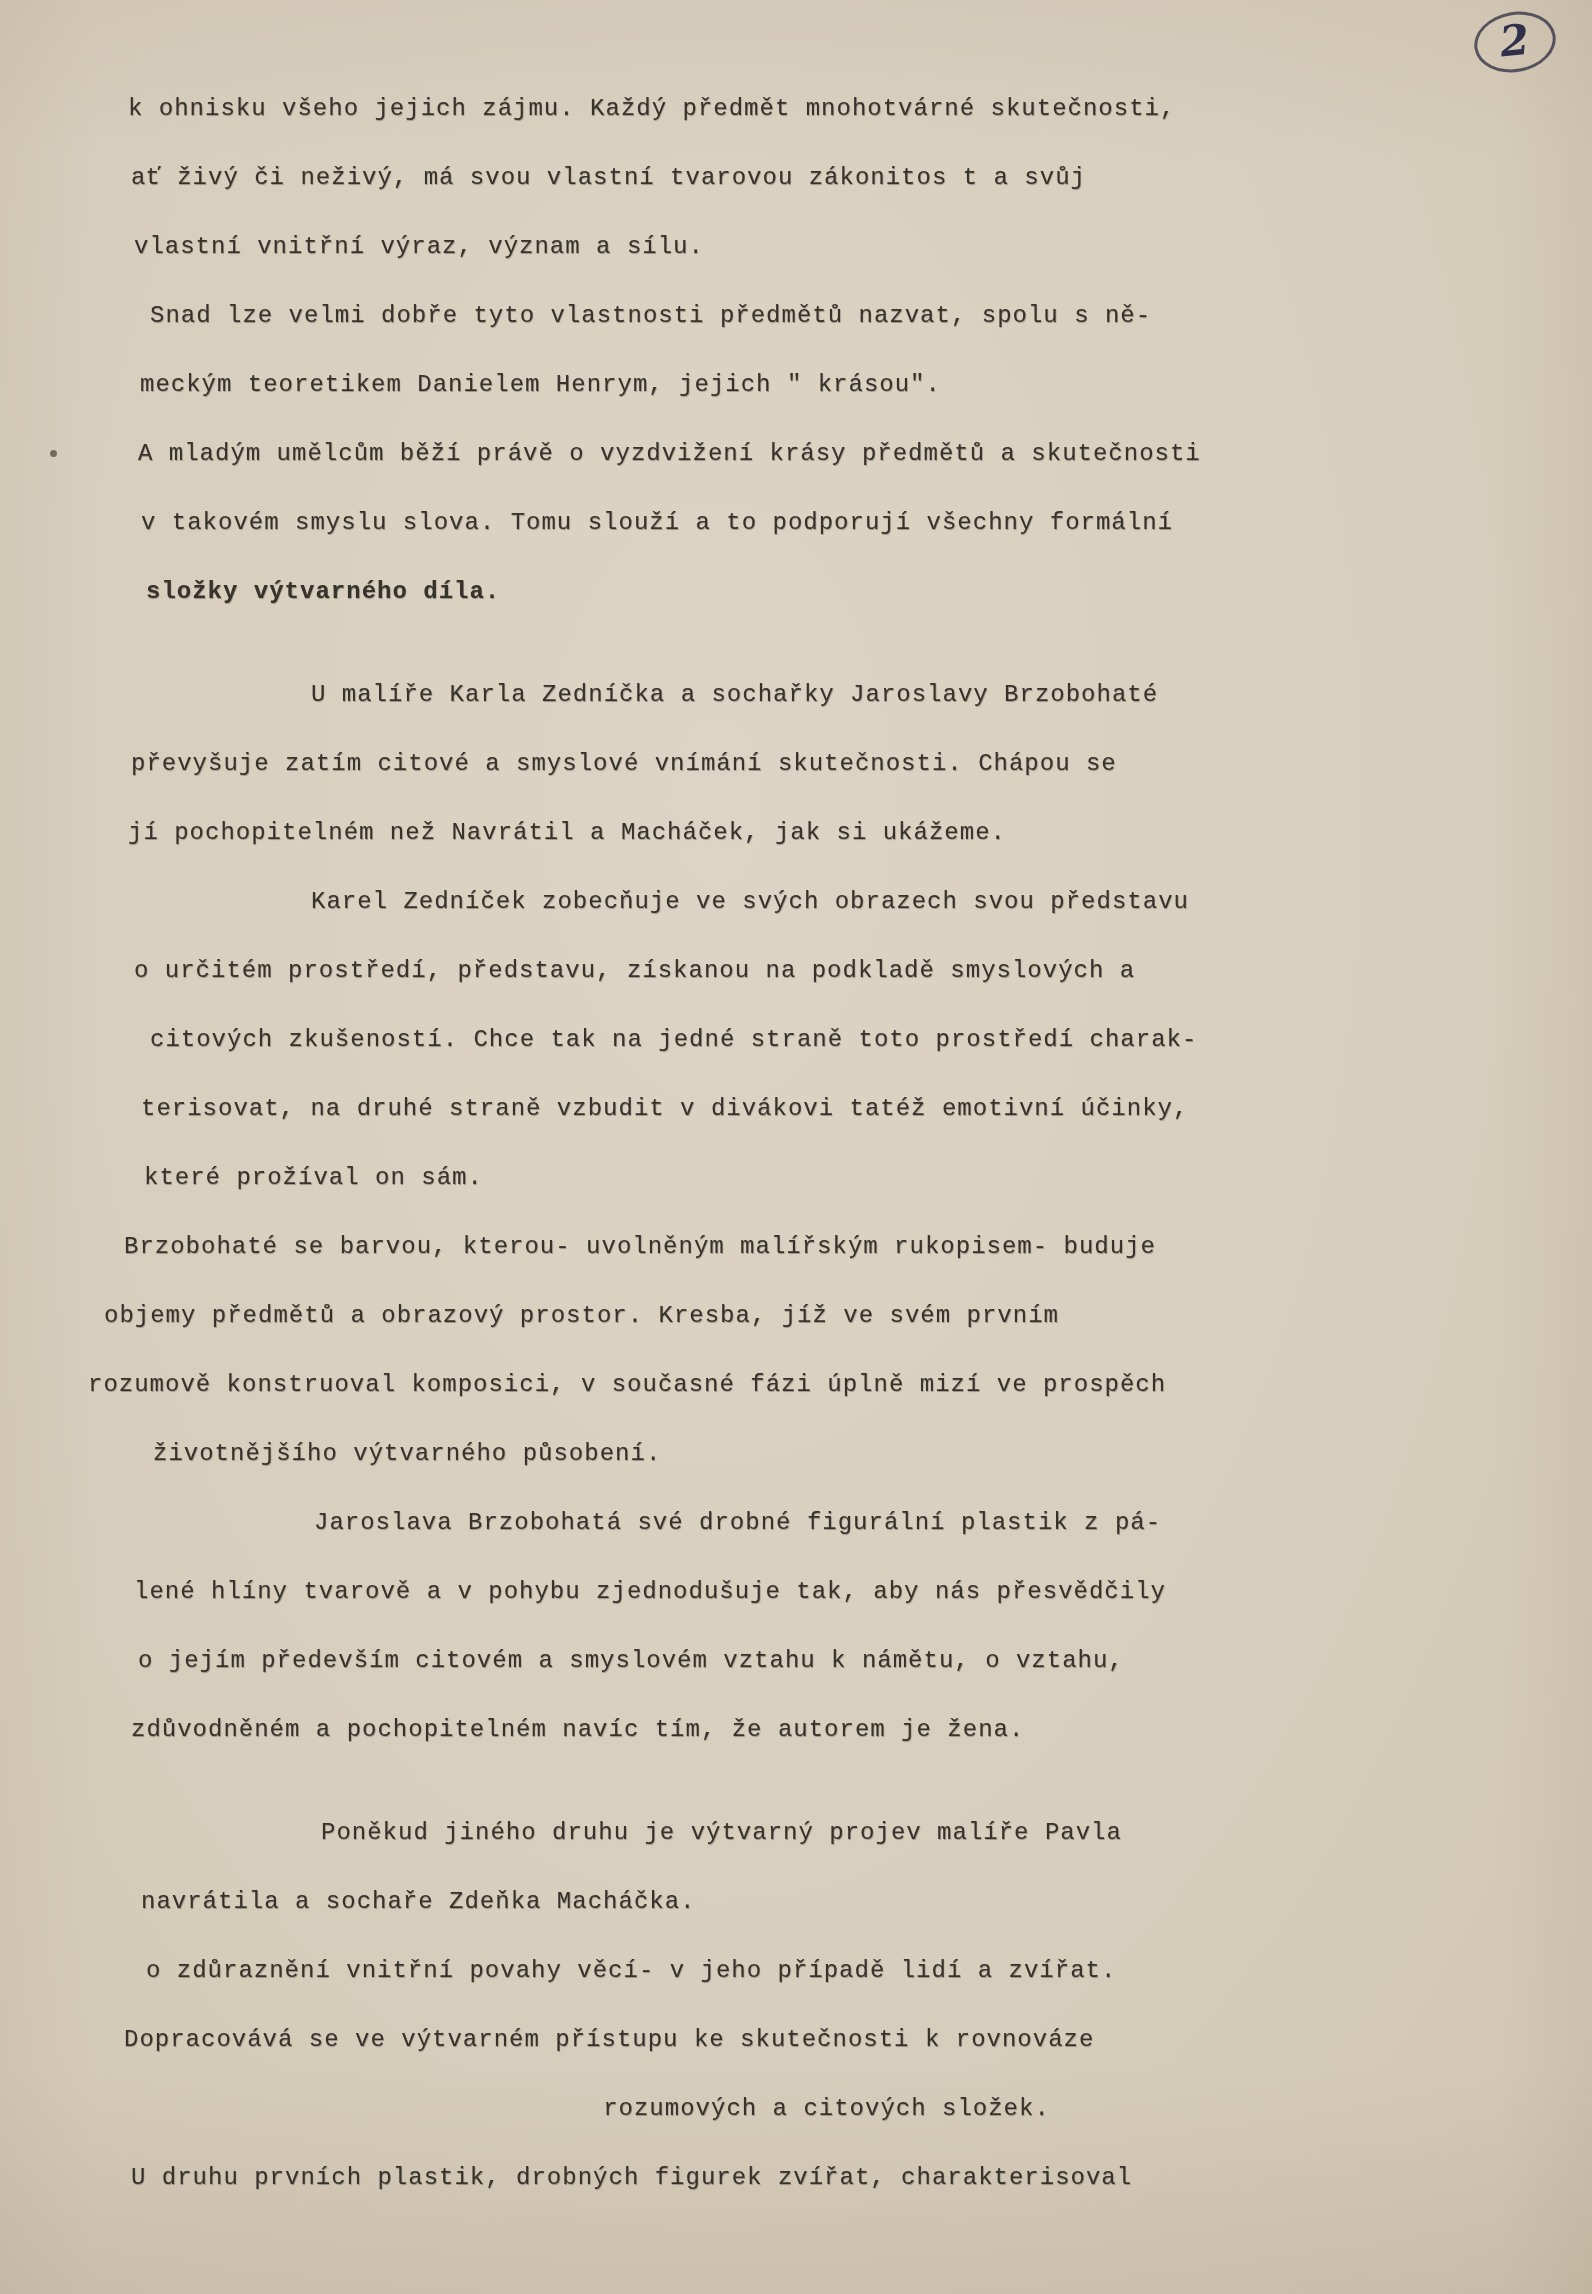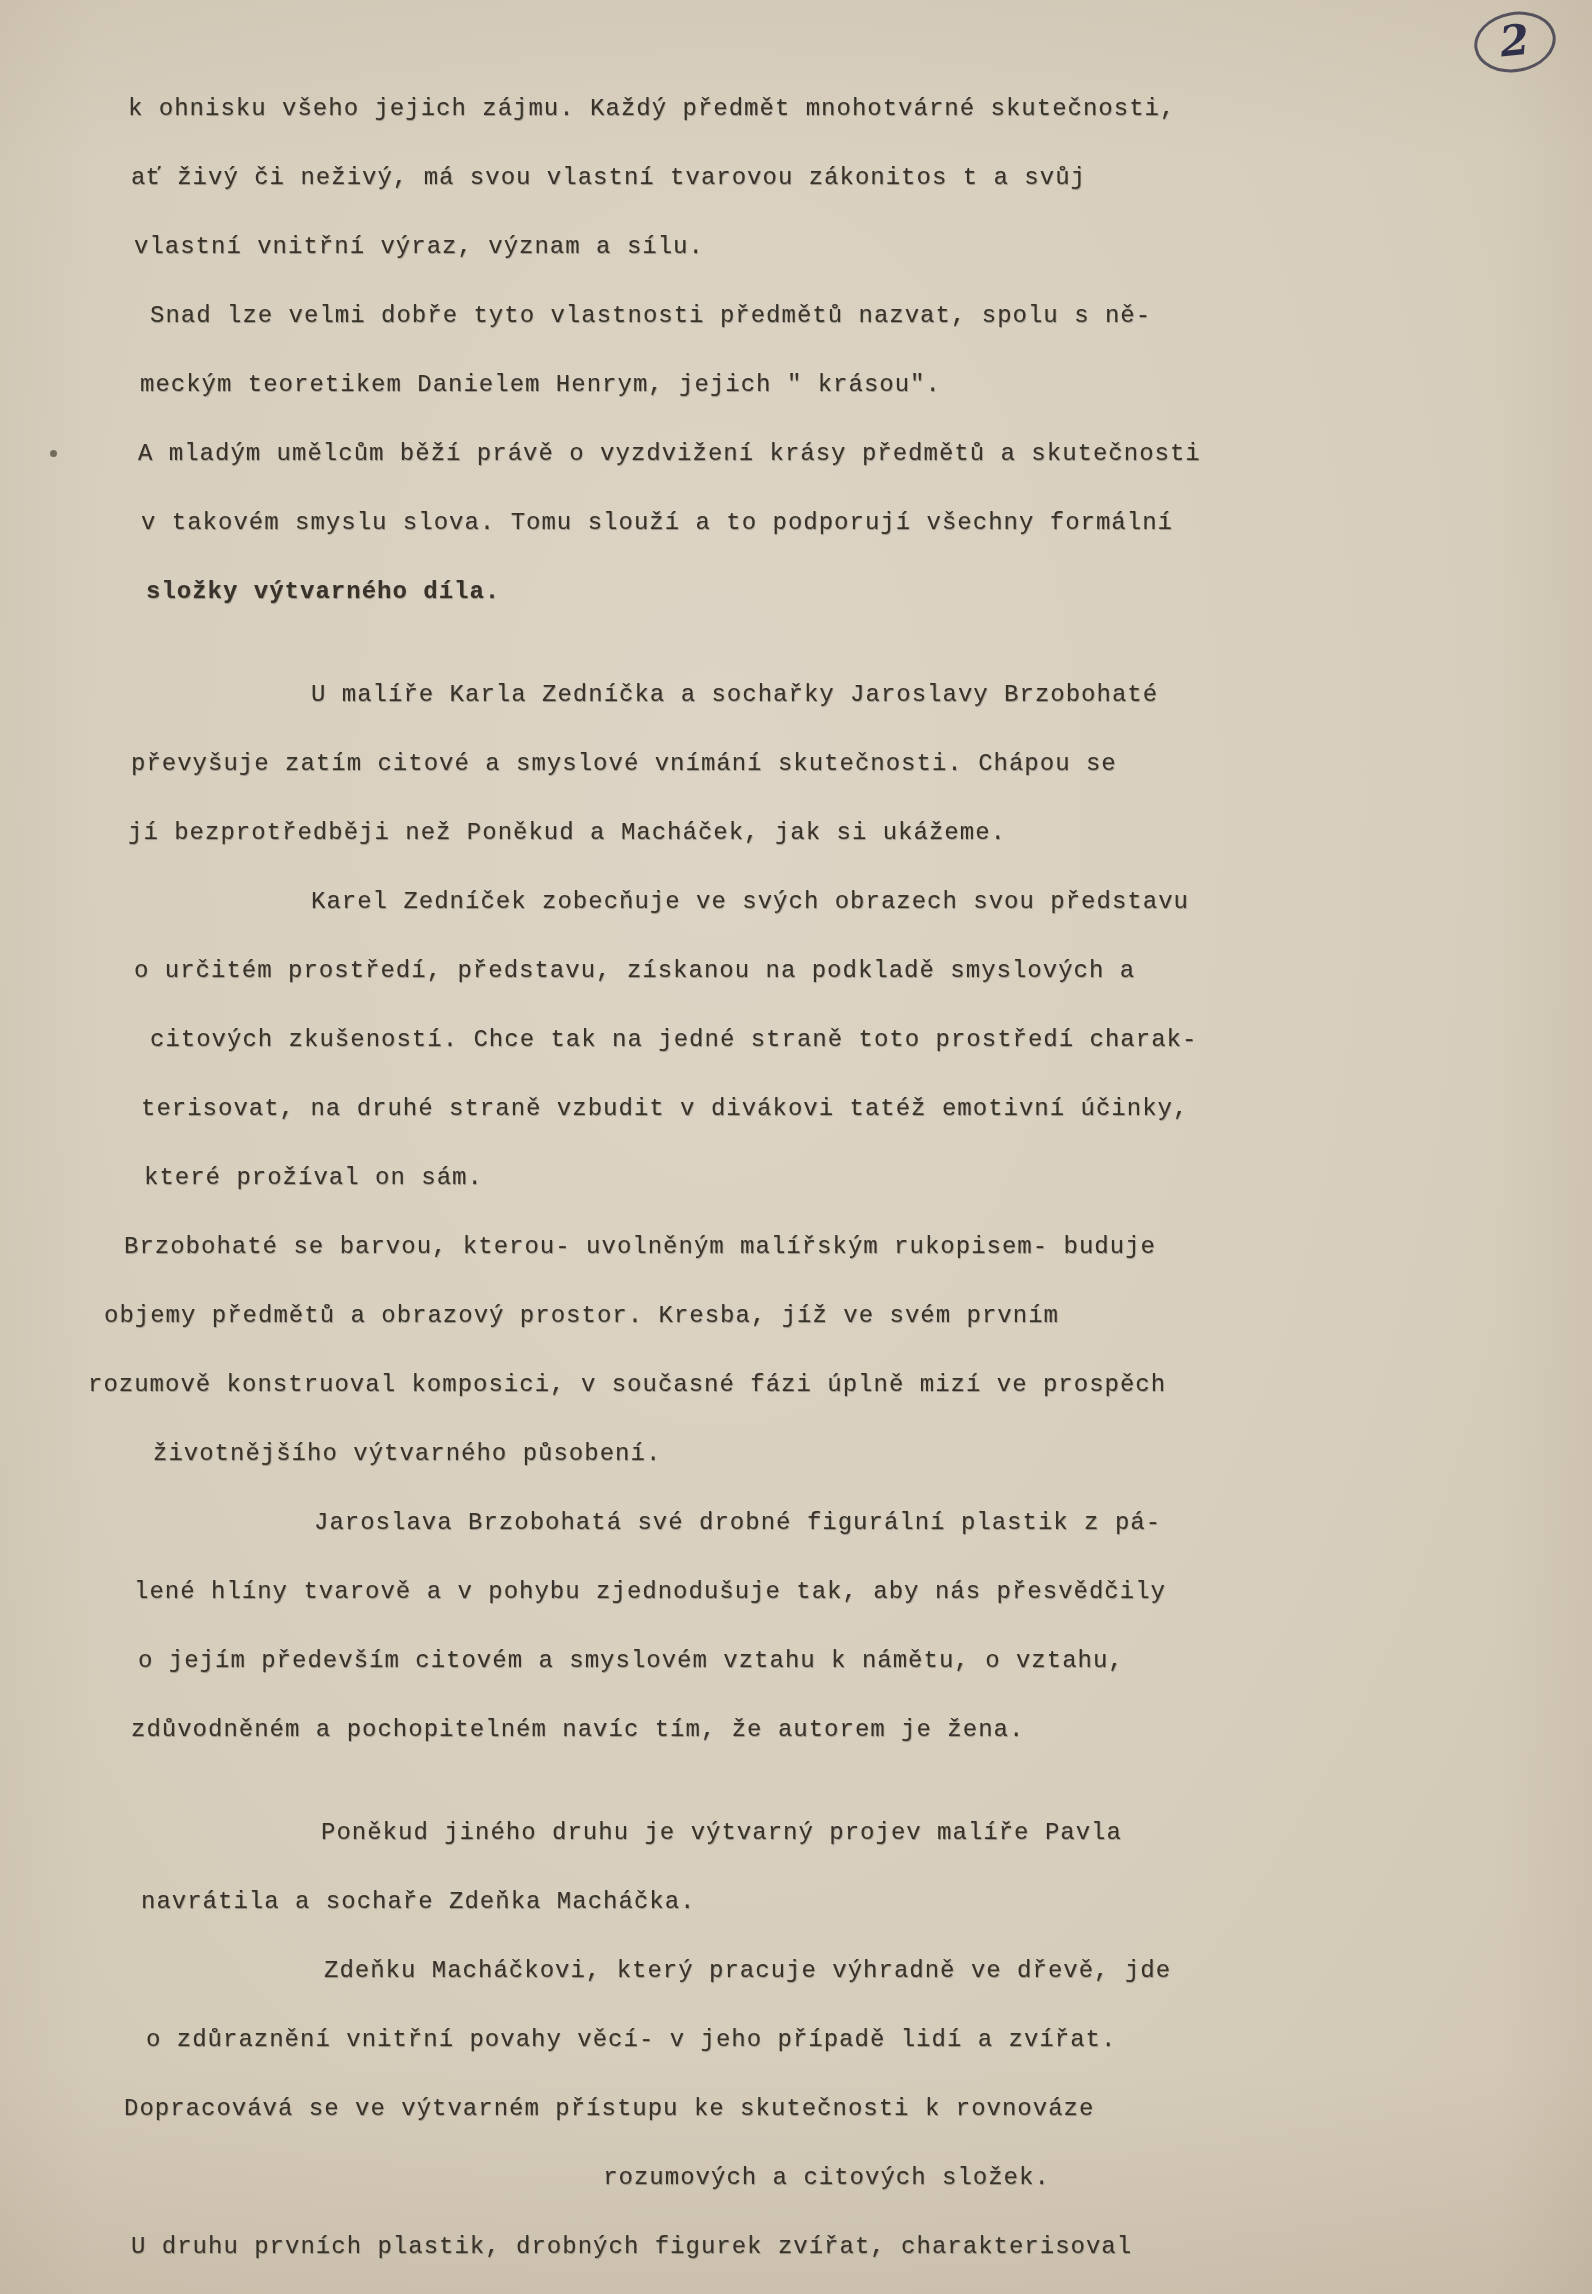--- a/index.html
+++ b/index.html
@@ -82,37 +82,36 @@
       <div class="line" style="margin-left: 128px;">k ohnisku všeho jejich zájmu. Každý předmět mnohotvárné skutečnosti,</div>
       <div class="line" style="margin-left: 131px;">ať živý či neživý, má svou vlastní tvarovou zákonitos t a svůj</div>
       <div class="line" style="margin-left: 134px;">vlastní vnitřní výraz, význam a sílu.</div>
       <div class="line" style="margin-left: 150px;">Snad lze velmi dobře tyto vlastnosti předmětů nazvat, spolu s ně-</div>
       <div class="line" style="margin-left: 140px;">meckým teoretikem Danielem Henrym, jejich " krásou".</div>
       <div class="line" style="margin-left: 138px;">A mladým umělcům běží právě o vyzdvižení krásy předmětů a skutečnosti</div>
       <div class="line" style="margin-left: 141px;">v takovém smyslu slova. Tomu slouží a to podporují všechny formální</div>
       <div class="line" style="margin-left: 146px; font-weight: bold;">složky výtvarného díla.</div>
       <div class="line" style="margin-left: 311px; margin-top: 34px;">U malíře Karla Zedníčka a sochařky Jaroslavy Brzobohaté</div>
       <div class="line" style="margin-left: 131px;">převyšuje zatím citové a smyslové vnímání skutečnosti. Chápou se</div>
-      <div class="line" style="margin-left: 128px;">jí bezprotředběji než Poněkud a Macháček, jak si ukážeme.</div>
+      <div class="line" style="margin-left: 128px;">jí pochopitelném než Navrátil a Macháček, jak si ukážeme.</div>
       <div class="line" style="margin-left: 311px;">Karel Zedníček zobecňuje ve svých obrazech svou představu</div>
       <div class="line" style="margin-left: 134px;">o určitém prostředí, představu, získanou na podkladě smyslových a</div>
       <div class="line" style="margin-left: 150px;">citových zkušeností. Chce tak na jedné straně toto prostředí charak-</div>
       <div class="line" style="margin-left: 141px;">terisovat, na druhé straně vzbudit v divákovi tatéž emotivní účinky,</div>
       <div class="line" style="margin-left: 144px;">které prožíval on sám.</div>
       <div class="line" style="margin-left: 124px;">Brzobohaté se barvou, kterou- uvolněným malířským rukopisem- buduje</div>
       <div class="line" style="margin-left: 104px;">objemy předmětů a obrazový prostor. Kresba, jíž ve svém prvním</div>
       <div class="line" style="margin-left: 88px;">rozumově konstruoval komposici, v současné fázi úplně mizí ve prospěch</div>
       <div class="line" style="margin-left: 153px;">životnějšího výtvarného působení.</div>
       <div class="line" style="margin-left: 314px;">Jaroslava Brzobohatá své drobné figurální plastik z pá-</div>
       <div class="line" style="margin-left: 134px;">lené hlíny tvarově a v pohybu zjednodušuje tak, aby nás přesvědčily</div>
       <div class="line" style="margin-left: 138px;">o jejím především citovém a smyslovém vztahu k námětu, o vztahu,</div>
       <div class="line" style="margin-left: 131px;">zdůvodněném a pochopitelném navíc tím, že autorem je žena.</div>
       <div class="line" style="margin-left: 321px; margin-top: 34px;">Poněkud jiného druhu je výtvarný projev malíře Pavla</div>
       <div class="line" style="margin-left: 141px;">navrátila a sochaře Zdeňka Macháčka.</div>
-      <div class="line" style="margin-left: 324px;">Zdeňku Macháčkovi, který pracuje výhradně ve dřevě, jde</div>
       <div class="line" style="margin-left: 146px;">o zdůraznění vnitřní povahy věcí- v jeho případě lidí a zvířat.</div>
       <div class="line" style="margin-left: 124px;">Dopracovává se ve výtvarném přístupu ke skutečnosti k rovnováze</div>
       <div class="line" style="margin-left: 61px; text-align: center;">rozumových a citových složek.</div>
       <div class="line" style="margin-left: 131px;">U druhu prvních plastik, drobných figurek zvířat, charakterisoval</div>
     </div>
 
 </div>
 
 
 </body></html>

